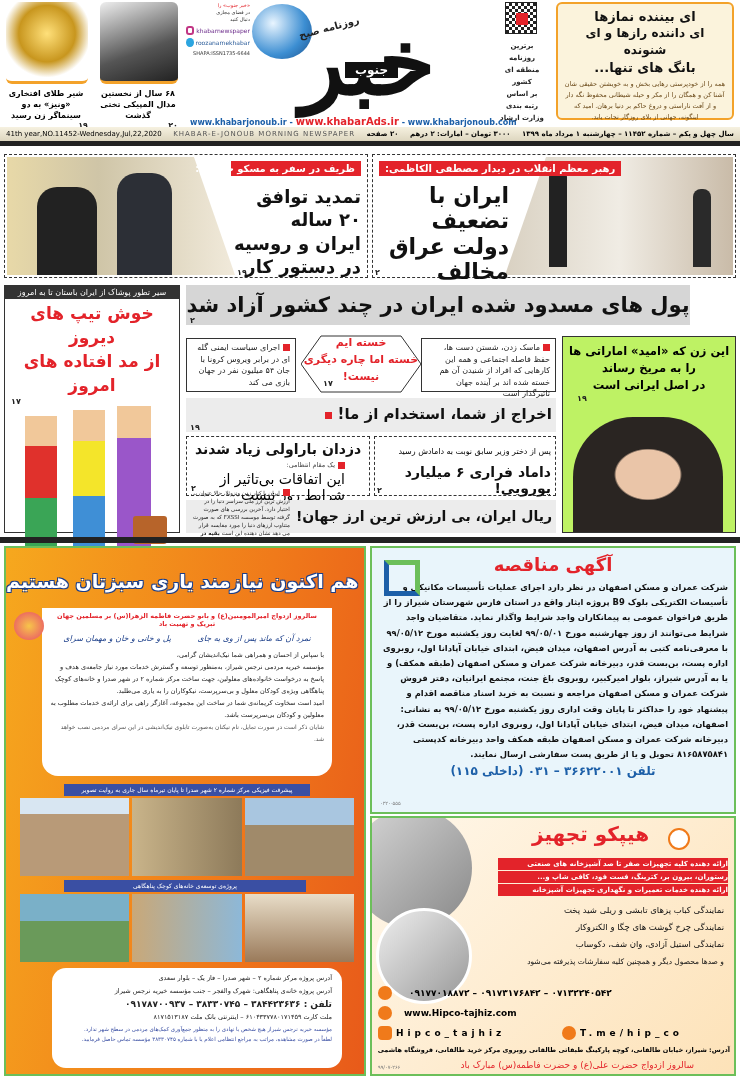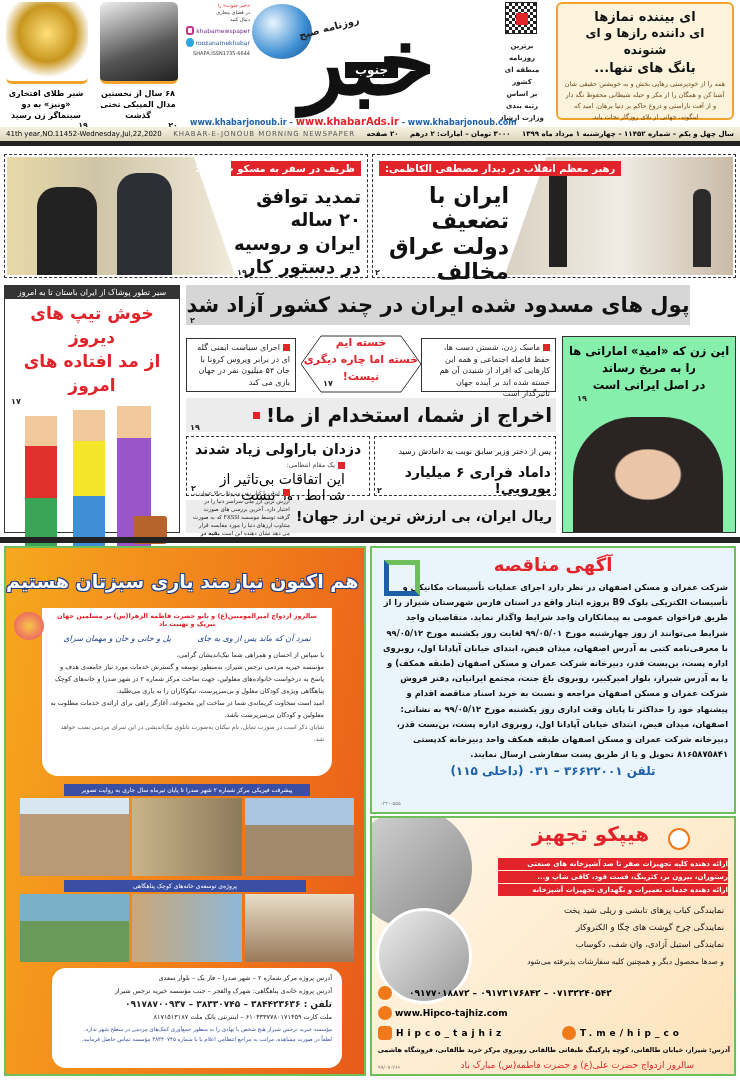--- a/index.html
+++ b/index.html
@@ -129,21 +129,21 @@
   </div>
   <div class="pg" style="text-align:left;padding-left:6px">۱۷</div>
   <div style="position:relative;height:165px">
     <div style="position:absolute;left:20px;top:10px;width:32px;height:150px;background:linear-gradient(#f1c89a 0 20%,#e0312c 20% 55%,#3aa556 55%)"></div>
     <div style="position:absolute;left:68px;top:4px;width:32px;height:156px;background:linear-gradient(#f1c89a 0 20%,#f4e52a 20% 55%,#3f8fd6 55%)"></div>
     <div style="position:absolute;left:112px;top:0;width:34px;height:160px;background:linear-gradient(#f1c89a 0 20%,#9a56c9 20%)"></div>
     <div style="position:absolute;left:128px;top:110px;width:34px;height:28px;background:#b7642a;border-radius:3px"></div>
   </div>
 </div>
 
-<div class="abs" style="left:562px;top:336px;width:174px;height:197px;border:1px solid #333;background:#86efac">
+<div class="abs" style="left:562px;top:336px;width:174px;height:197px;border:1px solid #333;background:#bef264">
   <div style="text-align:center;font-weight:bold;font-size:11.5px;line-height:17px;margin-top:6px">
     <div>این زن که «امید» اماراتی ها</div>
       <div>را به مریخ رساند</div>
       <div>در اصل ایرانی است</div>
   </div>
   <div class="pg" style="text-align:left;padding-left:14px">۱۹</div>
   <div style="position:absolute;left:10px;bottom:0;width:150px;height:115px;border-radius:60px 60px 0 0;background:radial-gradient(ellipse at 50% 50%,#eac5a8 0 30%,#2a2522 32%)"></div>
 </div>
 
 <div class="abs" style="left:186px;top:334px;width:370px;height:60px">
@@ -160,21 +160,21 @@
         <div>نیست!</div>
       </div>
     <div class="abs pg" style="left:22px;bottom:2px">۱۷</div>
   </div>
   <div class="abs" style="left:0;top:4px;width:110px;height:54px;border:1px solid #333;padding:3px 5px">
     <div class="small"><span class="sq"></span><span>اجرای سیاست ایمنی گله ای در برابر ویروس کرونا با جان ۵۴ میلیون نفر در جهان بازی می کند</span></div>
   </div>
 </div>
 
 <div class="abs" style="left:186px;top:398px;width:370px;height:34px;background:#ececec;display:flex;align-items:center;gap:6px;padding:0 4px">
-  <div class="headline" style="font-size:20px;white-space:nowrap">اخراج از شما، استخدام از ما!</div>
+  <div class="headline" style="font-size:15px;white-space:nowrap">اخراج از شما، استخدام از ما!</div>
   <div class="small" style="font-size:6.5px;line-height:10px"><span class="sq"></span></div>
   <div class="abs pg" style="left:4px;bottom:0">۱۹</div>
 </div>
 
 <div class="abs dash" style="left:374px;top:436px;width:182px;height:60px;padding:4px">
   <div style="font-size:8px;text-align:right;margin-top:6px">پس از دختر وزیر سابق نوبت به دامادش رسید</div>
   <div class="headline" style="font-size:14px;margin-top:8px;text-align:right">داماد فراری ۶ میلیارد یورویی!</div>
   <div class="abs pg" style="left:2px;bottom:0">۲</div>
 </div>
 <div class="abs dash" style="left:186px;top:436px;width:184px;height:60px;padding:4px;text-align:right">
@@ -250,21 +250,21 @@
   <div class="abs" style="right:10px;top:84px;width:240px;font-size:8.5px;line-height:17px;color:#111">
     <div>نمایندگی کباب پزهای تابشی و ریلی شید پخت</div>
       <div>نمایندگی چرخ گوشت های چگا و الکتروکار</div>
       <div>نمایندگی استیل آزادی، وان شف، دکوساب</div>
       <div style="font-size:7.5px">و صدها محصول دیگر و همچنین کلیه سفارشات پذیرفته می‌شود</div>
   </div>
   <div class="abs" style="left:6px;top:168px;display:flex;align-items:center;gap:17px;direction:ltr">
     <span style="width:14px;height:14px;border-radius:50%;background:#f07a1a"></span>
     <span style="font-size:9px;font-weight:bold">۰۹۱۷۷۰۱۸۸۷۲ – ۰۹۱۷۳۱۷۶۸۴۲ – ۰۷۱۳۲۲۴۰۵۴۲</span>
   </div>
-  <div class="abs" style="left:6px;top:188px;display:flex;align-items:center;gap:3px;direction:ltr">
+  <div class="abs" style="left:6px;top:188px;display:flex;align-items:center;gap:12px;direction:ltr">
     <span style="width:14px;height:14px;border-radius:50%;background:#f07a1a"></span>
     <span style="font-size:9px;font-weight:bold">www.Hipco-tajhiz.com</span>
   </div>
   <div class="abs" style="left:6px;top:208px;display:flex;align-items:center;gap:4px;direction:ltr">
     <span style="width:14px;height:14px;border-radius:4px;background:#f07a1a"></span>
     <span style="font-size:9px;font-weight:bold;letter-spacing:4px">Hipco_tajhiz</span>
   </div>
   <div class="abs" style="left:190px;top:208px;display:flex;align-items:center;gap:4px;direction:ltr">
     <span style="width:14px;height:14px;border-radius:50%;background:#f07a1a"></span>
     <span style="font-size:9px;font-weight:bold;letter-spacing:4px">T.me/hip_co</span>

